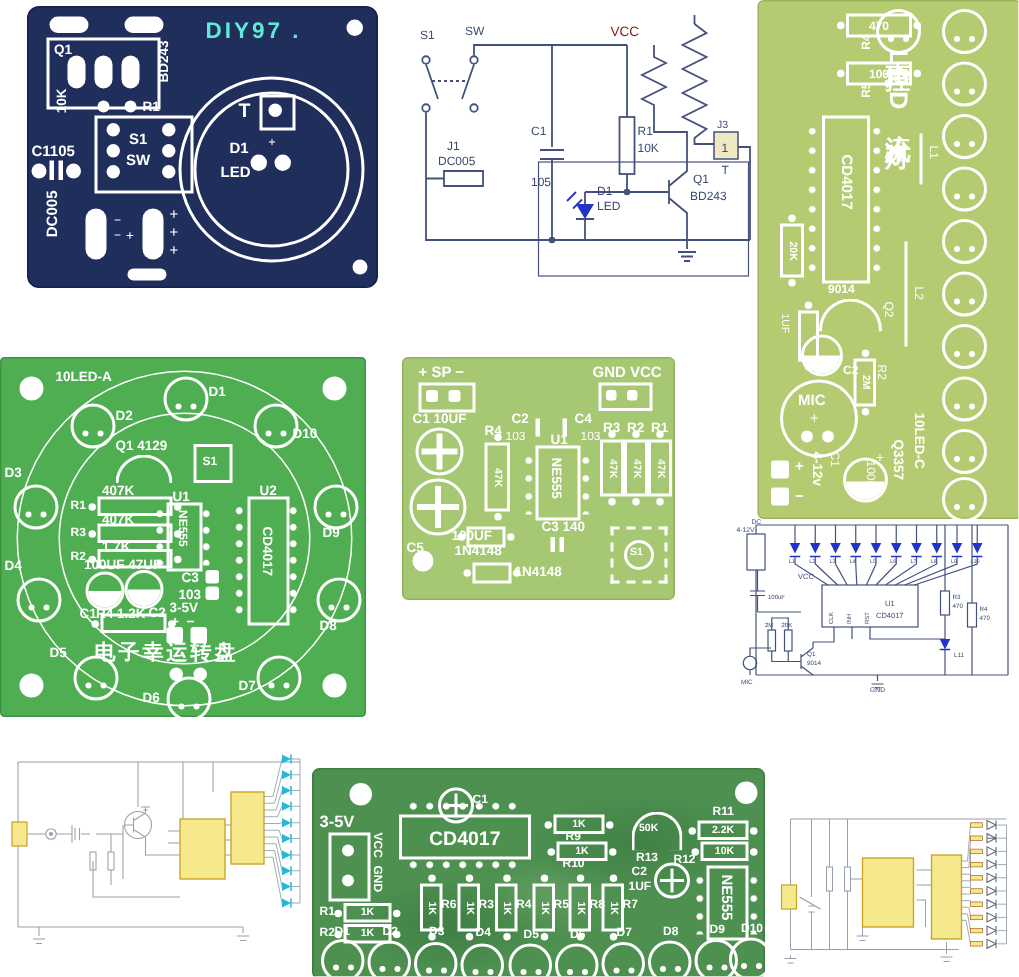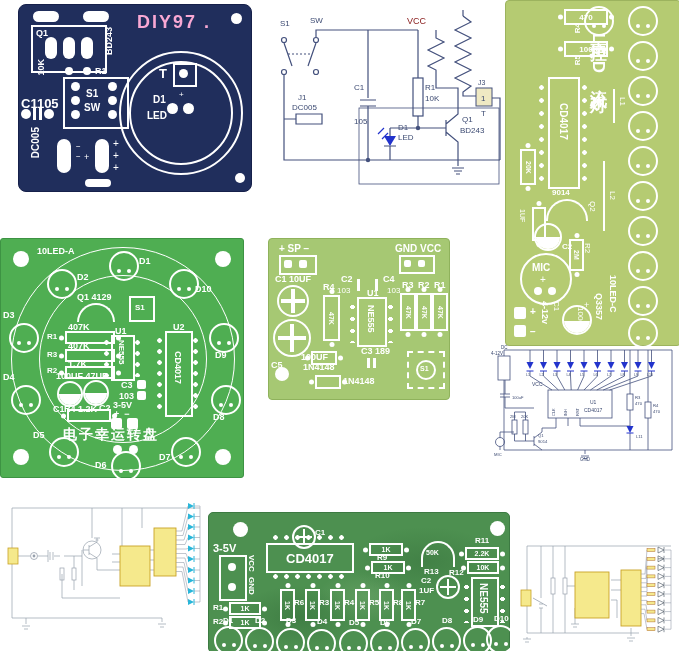--- a/index.html
+++ b/index.html
@@ -38,21 +38,21 @@
   .padcol{position:absolute;width:5px;background-image:radial-gradient(circle,#fff 2.1px,transparent 2.4px);background-size:5px 13px;background-repeat:repeat-y;}
   .padrow{position:absolute;height:5px;background-image:radial-gradient(circle,#fff 2.1px,transparent 2.4px);background-size:11px 5px;background-repeat:repeat-x;}
   svg text{font-family:"Liberation Sans","DejaVu Sans",sans-serif;}
 </style>
 </head>
 <body>
 
 <div id="canvas">
 
   <div class="panel" style="left:18px;top:4px;width:232px;height:186px;background:#202e5c;border-radius:8px;border:1px solid #16204a;">
-    <span class="silk b" style="left:118px;top:8px;font-size:18px;letter-spacing:2px;color:#f9a8d4;">DIY97 .</span>
+    <span class="silk b" style="left:118px;top:8px;font-size:15px;letter-spacing:2px;color:#5eead4;">DIY97 .</span>
     <div class="padoval" style="left:14px;top:6px;width:26px;height:11px;"></div>
     <div class="padoval" style="left:64px;top:6px;width:26px;height:11px;"></div>
     <div class="hole" style="left:212px;top:8px;width:11px;height:11px;"></div>
     <div class="hole" style="left:216px;top:168px;width:10px;height:10px;"></div>
     <div class="padoval" style="left:66px;top:174px;width:26px;height:8px;"></div>
 
     <div class="box" style="left:12px;top:20px;width:72px;height:44px;"></div>
     <span class="silk b" style="left:17px;top:24px;font-size:9px;">Q1</span>
     <div class="padoval" style="left:26px;top:32px;width:12px;height:22px;"></div>
     <div class="padoval" style="left:44px;top:32px;width:12px;height:22px;"></div>
@@ -66,21 +66,21 @@
     <div class="box" style="left:44px;top:72px;width:62px;height:48px;"></div>
     <div class="pad" style="left:52px;top:77px;width:9px;height:9px;"></div>
     <div class="pad" style="left:52px;top:91px;width:9px;height:9px;"></div>
     <div class="pad" style="left:52px;top:105px;width:9px;height:9px;"></div>
     <div class="pad" style="left:89px;top:77px;width:9px;height:9px;"></div>
     <div class="pad" style="left:89px;top:91px;width:9px;height:9px;"></div>
     <div class="pad" style="left:89px;top:105px;width:9px;height:9px;"></div>
     <span class="silk b" style="left:67px;top:84px;font-size:10px;">S1</span>
     <span class="silk b" style="left:65px;top:98px;font-size:10px;">SW</span>
 
-    <span class="silk b" style="left:2px;top:92px;font-size:13px;">C1105</span>
+    <span class="silk b" style="left:2px;top:92px;font-size:10px;">C1105</span>
     <div class="pad" style="left:2px;top:104px;width:10px;height:10px;"></div>
     <div class="abs" style="left:14px;top:102px;width:3px;height:13px;background:#fff;"></div>
     <div class="abs" style="left:20px;top:102px;width:3px;height:13px;background:#fff;"></div>
     <div class="pad" style="left:25px;top:104px;width:10px;height:10px;"></div>
 
     <span class="silk b vt180" style="left:12px;top:122px;font-size:10px;">DC005</span>
     <div class="padoval" style="left:38px;top:134px;width:14px;height:34px;"></div>
     <span class="silk" style="left:57px;top:138px;font-size:8px;">−</span>
     <span class="silk" style="left:57px;top:148px;font-size:8px;">−</span>
     <span class="silk" style="left:65px;top:148px;font-size:9px;">+</span>
@@ -342,21 +342,21 @@
     <div class="resv" style="left:131px;top:54px;width:12px;height:34px;">
       <span class="vt" style="font-size:7px;">47K</span>
     </div>
     <div class="resv" style="left:147px;top:54px;width:12px;height:34px;">
       <span class="vt" style="font-size:7px;">47K</span>
     </div>
     <div class="resv" style="left:163px;top:54px;width:12px;height:34px;">
       <span class="vt" style="font-size:7px;">47K</span>
     </div>
 
-    <span class="silk b" style="left:92px;top:108px;font-size:9px;">C3 189</span>
+    <span class="silk b" style="left:92px;top:108px;font-size:9px;">C3 140</span>
     <div class="abs" style="left:98px;top:119px;width:3px;height:10px;background:#fff;"></div>
     <div class="abs" style="left:104px;top:119px;width:3px;height:10px;background:#fff;"></div>
 
     <div class="resh" style="left:42px;top:112px;width:22px;height:10px;font-size:7px;"></div>
     <span class="silk b" style="left:34px;top:124px;font-size:9px;">1N4148</span>
     <div class="resh" style="left:46px;top:136px;width:22px;height:10px;font-size:7px;"></div>
     <span class="silk b" style="left:74px;top:138px;font-size:9px;">1N4148</span>
 
     <div class="abs" style="left:138px;top:112px;width:34px;height:34px;border:2px dashed #fff;">
       <div class="abs" style="left:7px;top:7px;width:16px;height:16px;border:2px solid #fff;border-radius:50%;"></div>

